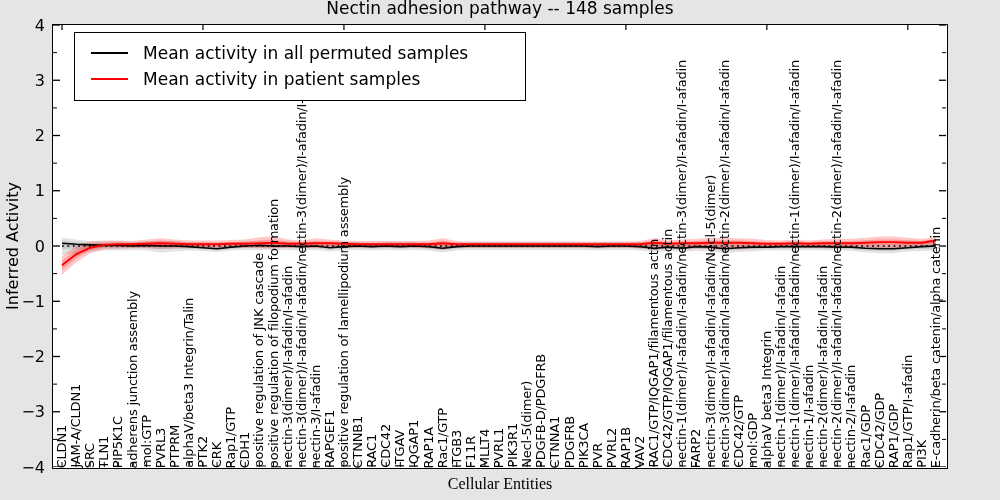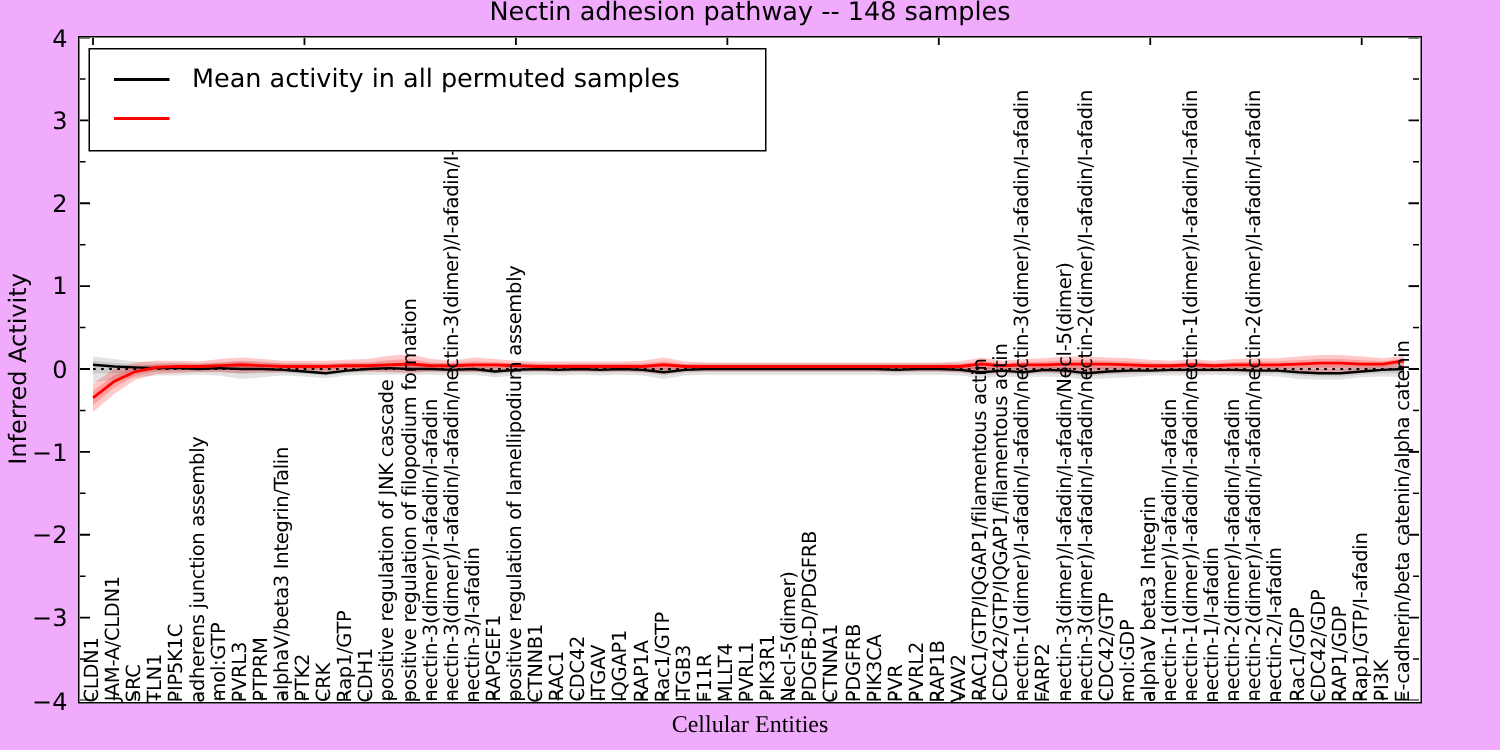--- a/index.html
+++ b/index.html
@@ -1,30 +1,30 @@
 <!DOCTYPE html>
 <html><head>
 <meta charset="utf-8">
 <style>
   html,body{margin:0;padding:0;background:#ffffff;}
   body{width:1000px;height:500px;overflow:hidden;
        font-family:"DejaVu Sans","Liberation Sans",sans-serif;color:#000;}
-  .fig{position:relative;width:1000px;height:500px;background:#f0abfc;}
+  .fig{position:relative;width:1000px;height:500px;background:#e5e5e5;}
   .title{position:absolute;left:52px;top:-2px;width:896px;text-align:center;
          font-size:17px;white-space:nowrap;}
   .xlab{position:absolute;left:52px;top:475px;width:896px;text-align:center;font-size:16px;font-family:Liberation Serif, serif;}
   .ylab{position:absolute;left:12px;top:246px;transform:translate(-50%,-50%) rotate(-90deg);
         font-size:16px;white-space:nowrap;}
   .plot{position:absolute;left:52px;top:24px;width:896px;height:445px;
         border:1.5px solid #000;box-sizing:border-box;overflow:hidden;background:#fff;}
   .plot svg{position:absolute;left:0;top:0;}
   .xl{position:absolute;bottom:0;writing-mode:vertical-rl;transform:rotate(180deg);
       white-space:nowrap;font-size:13px;line-height:14px;width:14px;letter-spacing:-0.2px;}
   .yt{position:absolute;left:0;width:45px;text-align:right;font-size:16px;line-height:18px;}
-  .legend{position:absolute;left:6px;top:7px;width:452px;box-sizing:border-box;
+  .legend{position:absolute;left:21px;top:7px;width:452px;box-sizing:border-box;
           border:1.5px solid #000;background:#fff;z-index:6;padding:7px 0 8px 12px;}
   .lrow{display:flex;align-items:center;height:26px;}
   .lsample{width:37px;height:0;border-top-style:solid;border-top-width:2px;margin:0 15px 0 4px;flex:none;}
   .llabel{font-size:17px;white-space:nowrap;}
 </style>
 </head>
 <body>
 
 <div class="fig">
   <div class="title">Nectin adhesion pathway -- 148 samples</div>
@@ -220,16 +220,17 @@
         <div class="xl" style="left: 861.9px;">PI3K</div>
         <div class="xl" style="left: 876px;">E-cadherin/beta catenin/alpha catenin</div>
       </div>
     <div class="legend" id="legend">
         <div class="lrow">
           <div class="lsample" style="border-top-color: rgb(0, 0, 0);"></div>
           <span class="llabel">Mean activity in all permuted samples</span>
         </div>
         <div class="lrow">
           <div class="lsample" style="border-top-color: rgb(255, 0, 0);"></div>
+          <span class="llabel">Mean activity in patient samples</span>
         </div>
       </div>
   </div>
 </div>
 
 </body></html>

